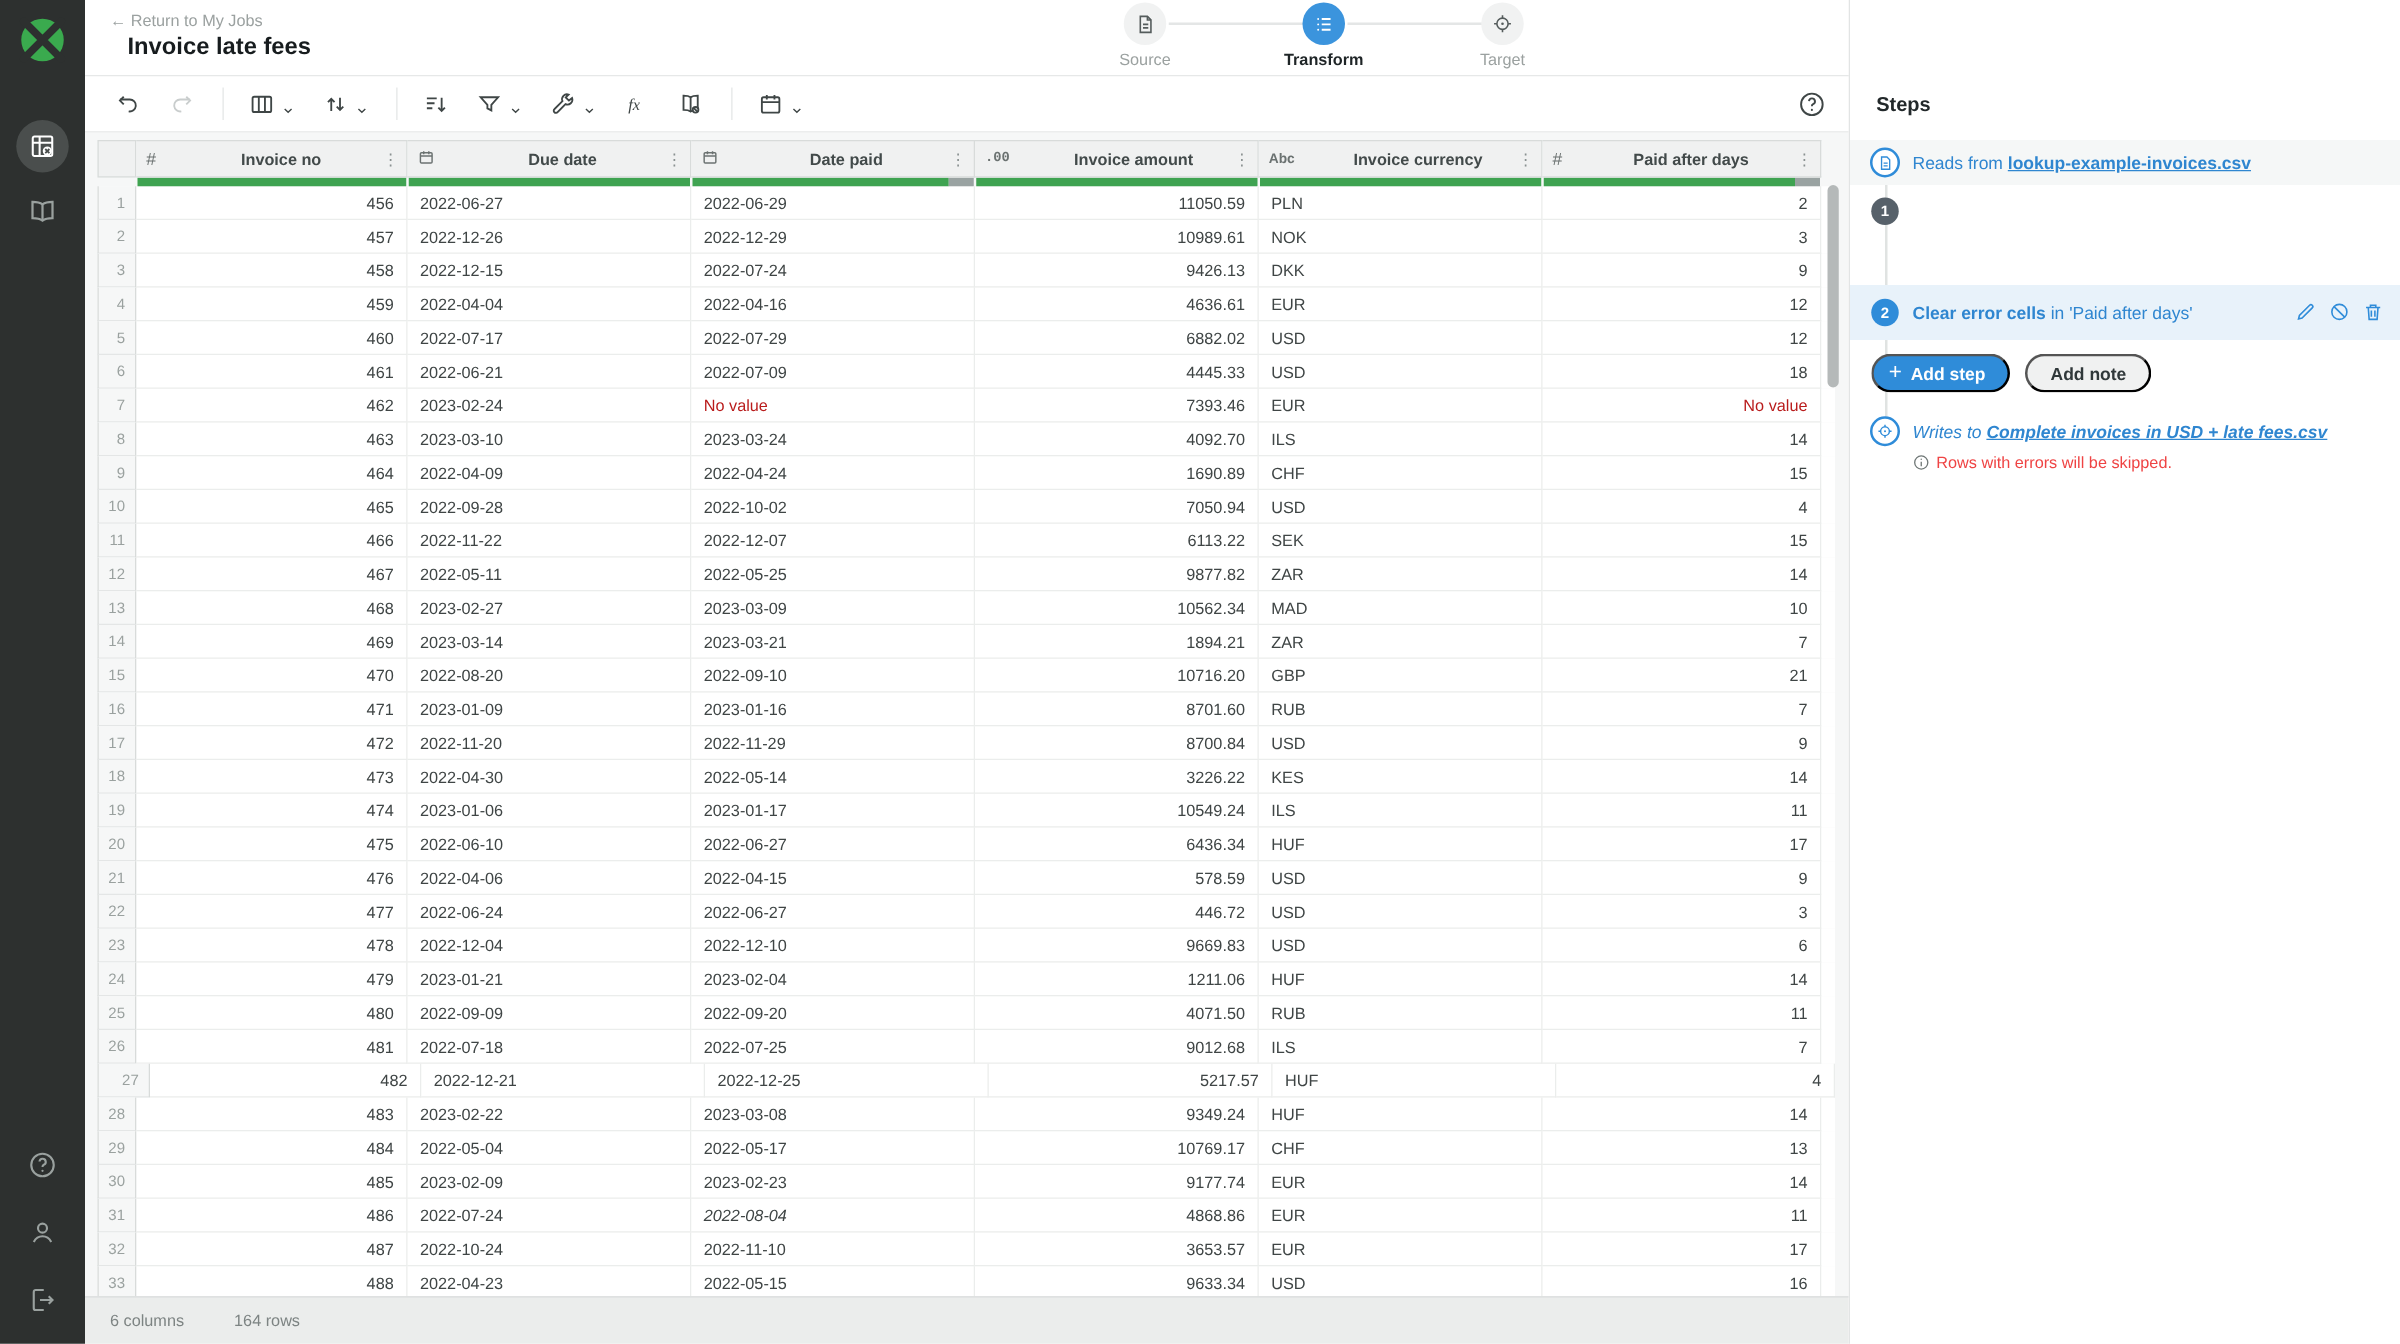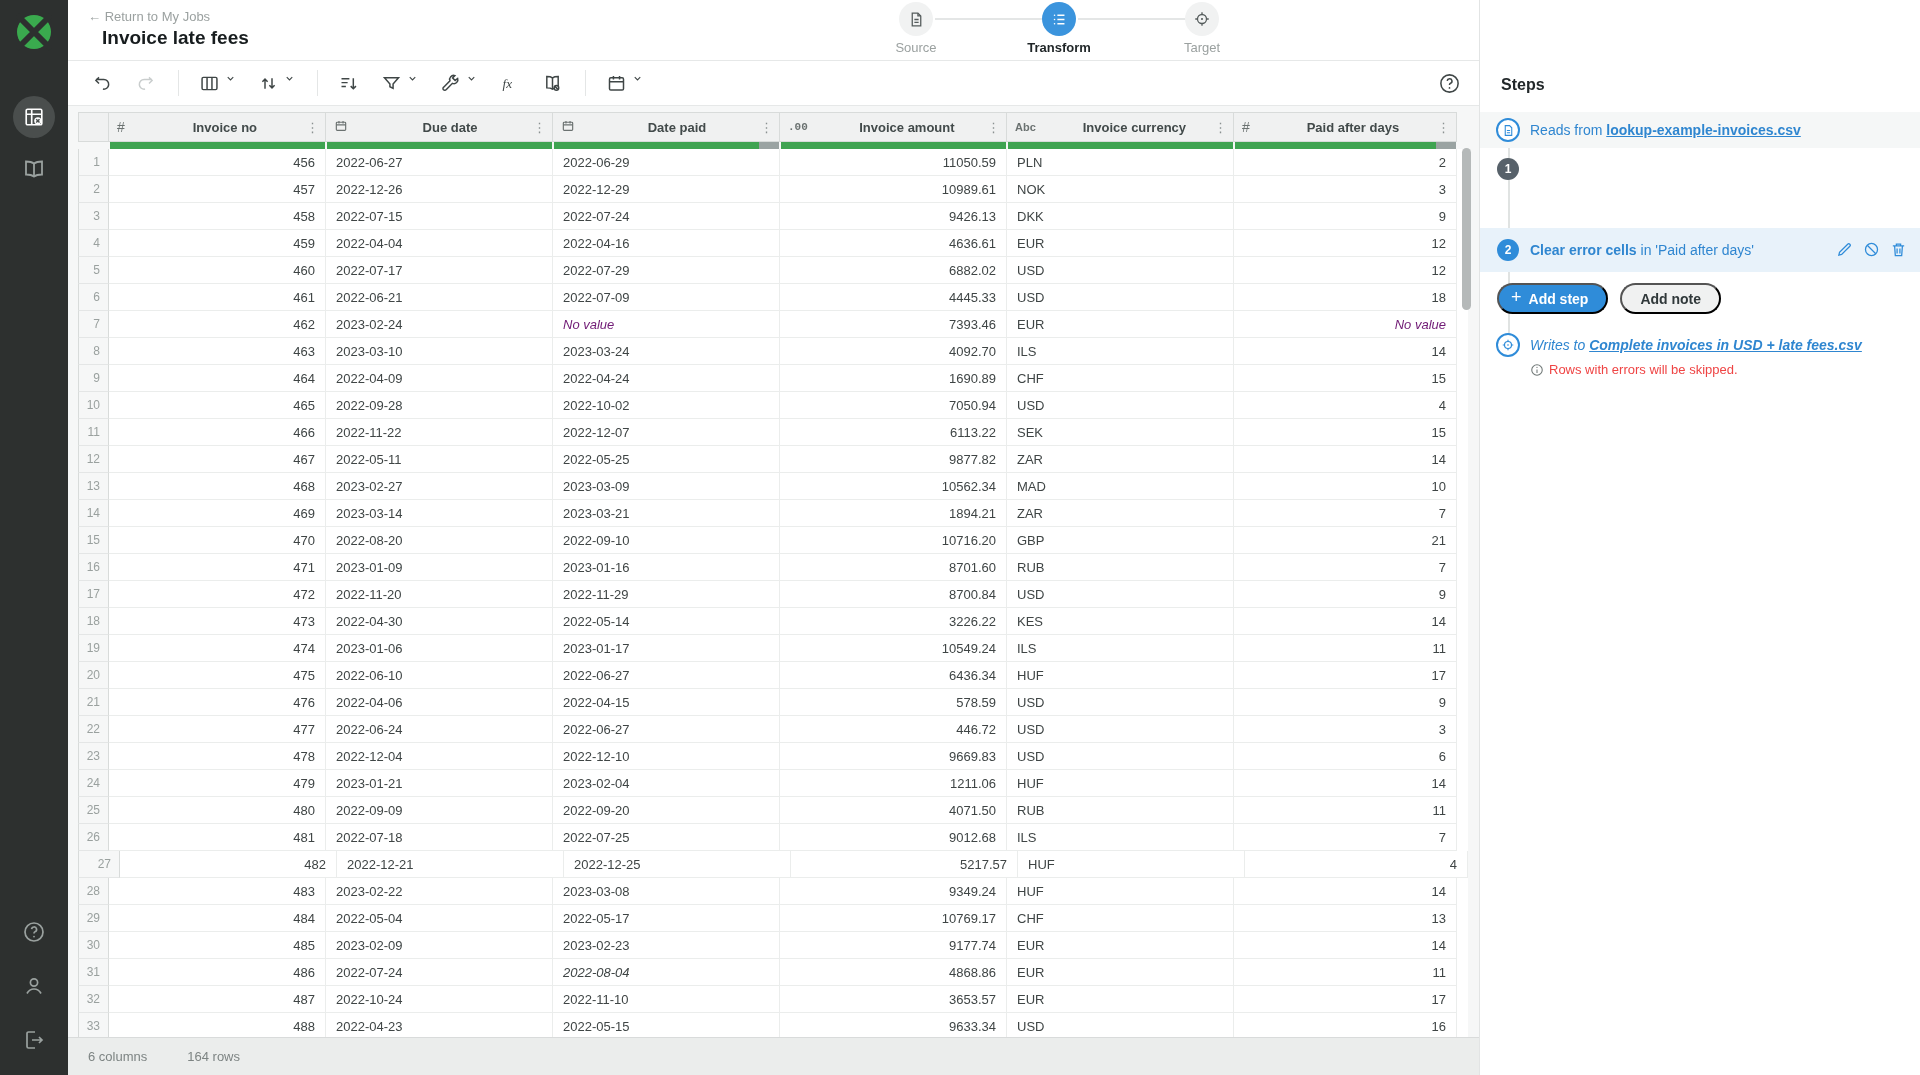--- a/index.html
+++ b/index.html
@@ -28,21 +28,21 @@
   .step-label { position:absolute; top:40px; font-size:13px; color:#9ba1a0; width:90px; text-align:center; }
   .step-label.current { color:#1f2527; font-weight:bold; }
   .step-line { position:absolute; top:18px; height:2px; background:#e4e6e6; z-index:1; }
 
   .run-btn { position:absolute; right:21px; top:14px; width:122px; height:33px; border:2px solid #2e8bd9; border-radius:18px;
     background:#fff; color:#2e8bd9; font-weight:bold; font-size:15px; display:flex; align-items:center; justify-content:center; cursor:pointer; }
 
   
   .toolbar { position:absolute; left:68px; top:61px; right:441px; height:45px; background:#fff; border-bottom:1px solid #e6e8e8; z-index:19;
     display:flex; align-items:center; padding-left:18px; }
-  .tb-item { display:flex; align-items:flex-start; margin-right:10px; padding:4px 6px; border-radius:6px; cursor:pointer; color:#3f4646; }
+  .tb-item { display:flex; align-items:flex-end; margin-right:10px; padding:4px 6px; border-radius:6px; cursor:pointer; color:#3f4646; }
   .tb-item.disabled { color:#c9cdcd; cursor:default; }
   .tb-item svg { stroke:currentColor; }
   .tb-divider { width:1px; height:26px; background:#e4e6e6; margin:0 14px 0 6px; }
   .tb-chevron { margin-left:5px; }
   .tb-help { position:absolute; right:18px; top:11px; cursor:pointer; }
 
   
   .grid-area { position:absolute; left:68px; top:106px; width:1411px; height:931px; background:#f6f7f7; overflow:hidden; z-index:10; }
   .grid { position:absolute; left:10px; top:6px; }
   .g-header { display:flex; }
@@ -54,21 +54,21 @@
   .g-quality { display:flex; height:7px; }
   .q-seg { height:7px; display:flex; padding:0 1px; background:#f6f7f7; }
   .q-green { background:#3fa351; height:100%; }
   .q-gray { background:#9aa3a2; height:100%; }
   .g-row { display:flex; background:#fff; }
   .g-cell { height:27px; border-right:1px solid #ebedec; border-bottom:1px solid #ebedec; font-size:13px; color:#3f4545;
     display:flex; align-items:center; padding:0 10px; overflow:hidden; white-space:nowrap; cursor:cell; }
   .g-cell.num { justify-content:flex-end; }
   .g-cell.rownum { background:#f6f7f7; color:#9aa19f; font-size:12px; justify-content:flex-end; padding:0 8px 0 4px;
     border-right:1px solid #d8dbda; border-left:1px solid #d8dbda; border-bottom:1px solid #e4e6e6; cursor:pointer; }
-  .no-value { font-style:italic; color:#701a75; }
+  .no-value { color:#b91c1c; }
   .v-scrollbar { position:absolute; left:1394px; top:42px; width:9px; height:883px; }
   .v-thumb { position:absolute; left:0; top:0; width:9px; height:162px; border-radius:5px; background:#b5b9b9; cursor:grab; }
 
   
   .statusbar { position:absolute; left:68px; top:1037px; width:1411px; height:38px; background:#ebedec; border-top:1px solid #d9dbdb; z-index:15;
     display:flex; align-items:center; font-size:13px; color:#7d8483; }
   .statusbar span { margin-left:20px; }
   .statusbar .rows-count { margin-left:40px; }
 
   
@@ -355,21 +355,21 @@
         <div class="g-cell num" style="width: 217px;">457</div>
         <div class="g-cell" style="width: 227px;">2022-12-26</div>
         <div class="g-cell" style="width: 227px;">2022-12-29</div>
         <div class="g-cell num" style="width: 227px;">10989.61</div>
         <div class="g-cell" style="width: 227px;">NOK</div>
         <div class="g-cell num" style="width: 223px;">3</div>
       </div>
       <div class="g-row">
         <div class="g-cell rownum" style="width: 31px;">3</div>
         <div class="g-cell num" style="width: 217px;">458</div>
-        <div class="g-cell" style="width: 227px;">2022-07-15</div>
+        <div class="g-cell" style="width: 227px;">2022-12-15</div>
         <div class="g-cell" style="width: 227px;">2022-07-24</div>
         <div class="g-cell num" style="width: 227px;">9426.13</div>
         <div class="g-cell" style="width: 227px;">DKK</div>
         <div class="g-cell num" style="width: 223px;">9</div>
       </div>
       <div class="g-row">
         <div class="g-cell rownum" style="width: 31px;">4</div>
         <div class="g-cell num" style="width: 217px;">459</div>
         <div class="g-cell" style="width: 227px;">2022-04-04</div>
         <div class="g-cell" style="width: 227px;">2022-04-16</div>

